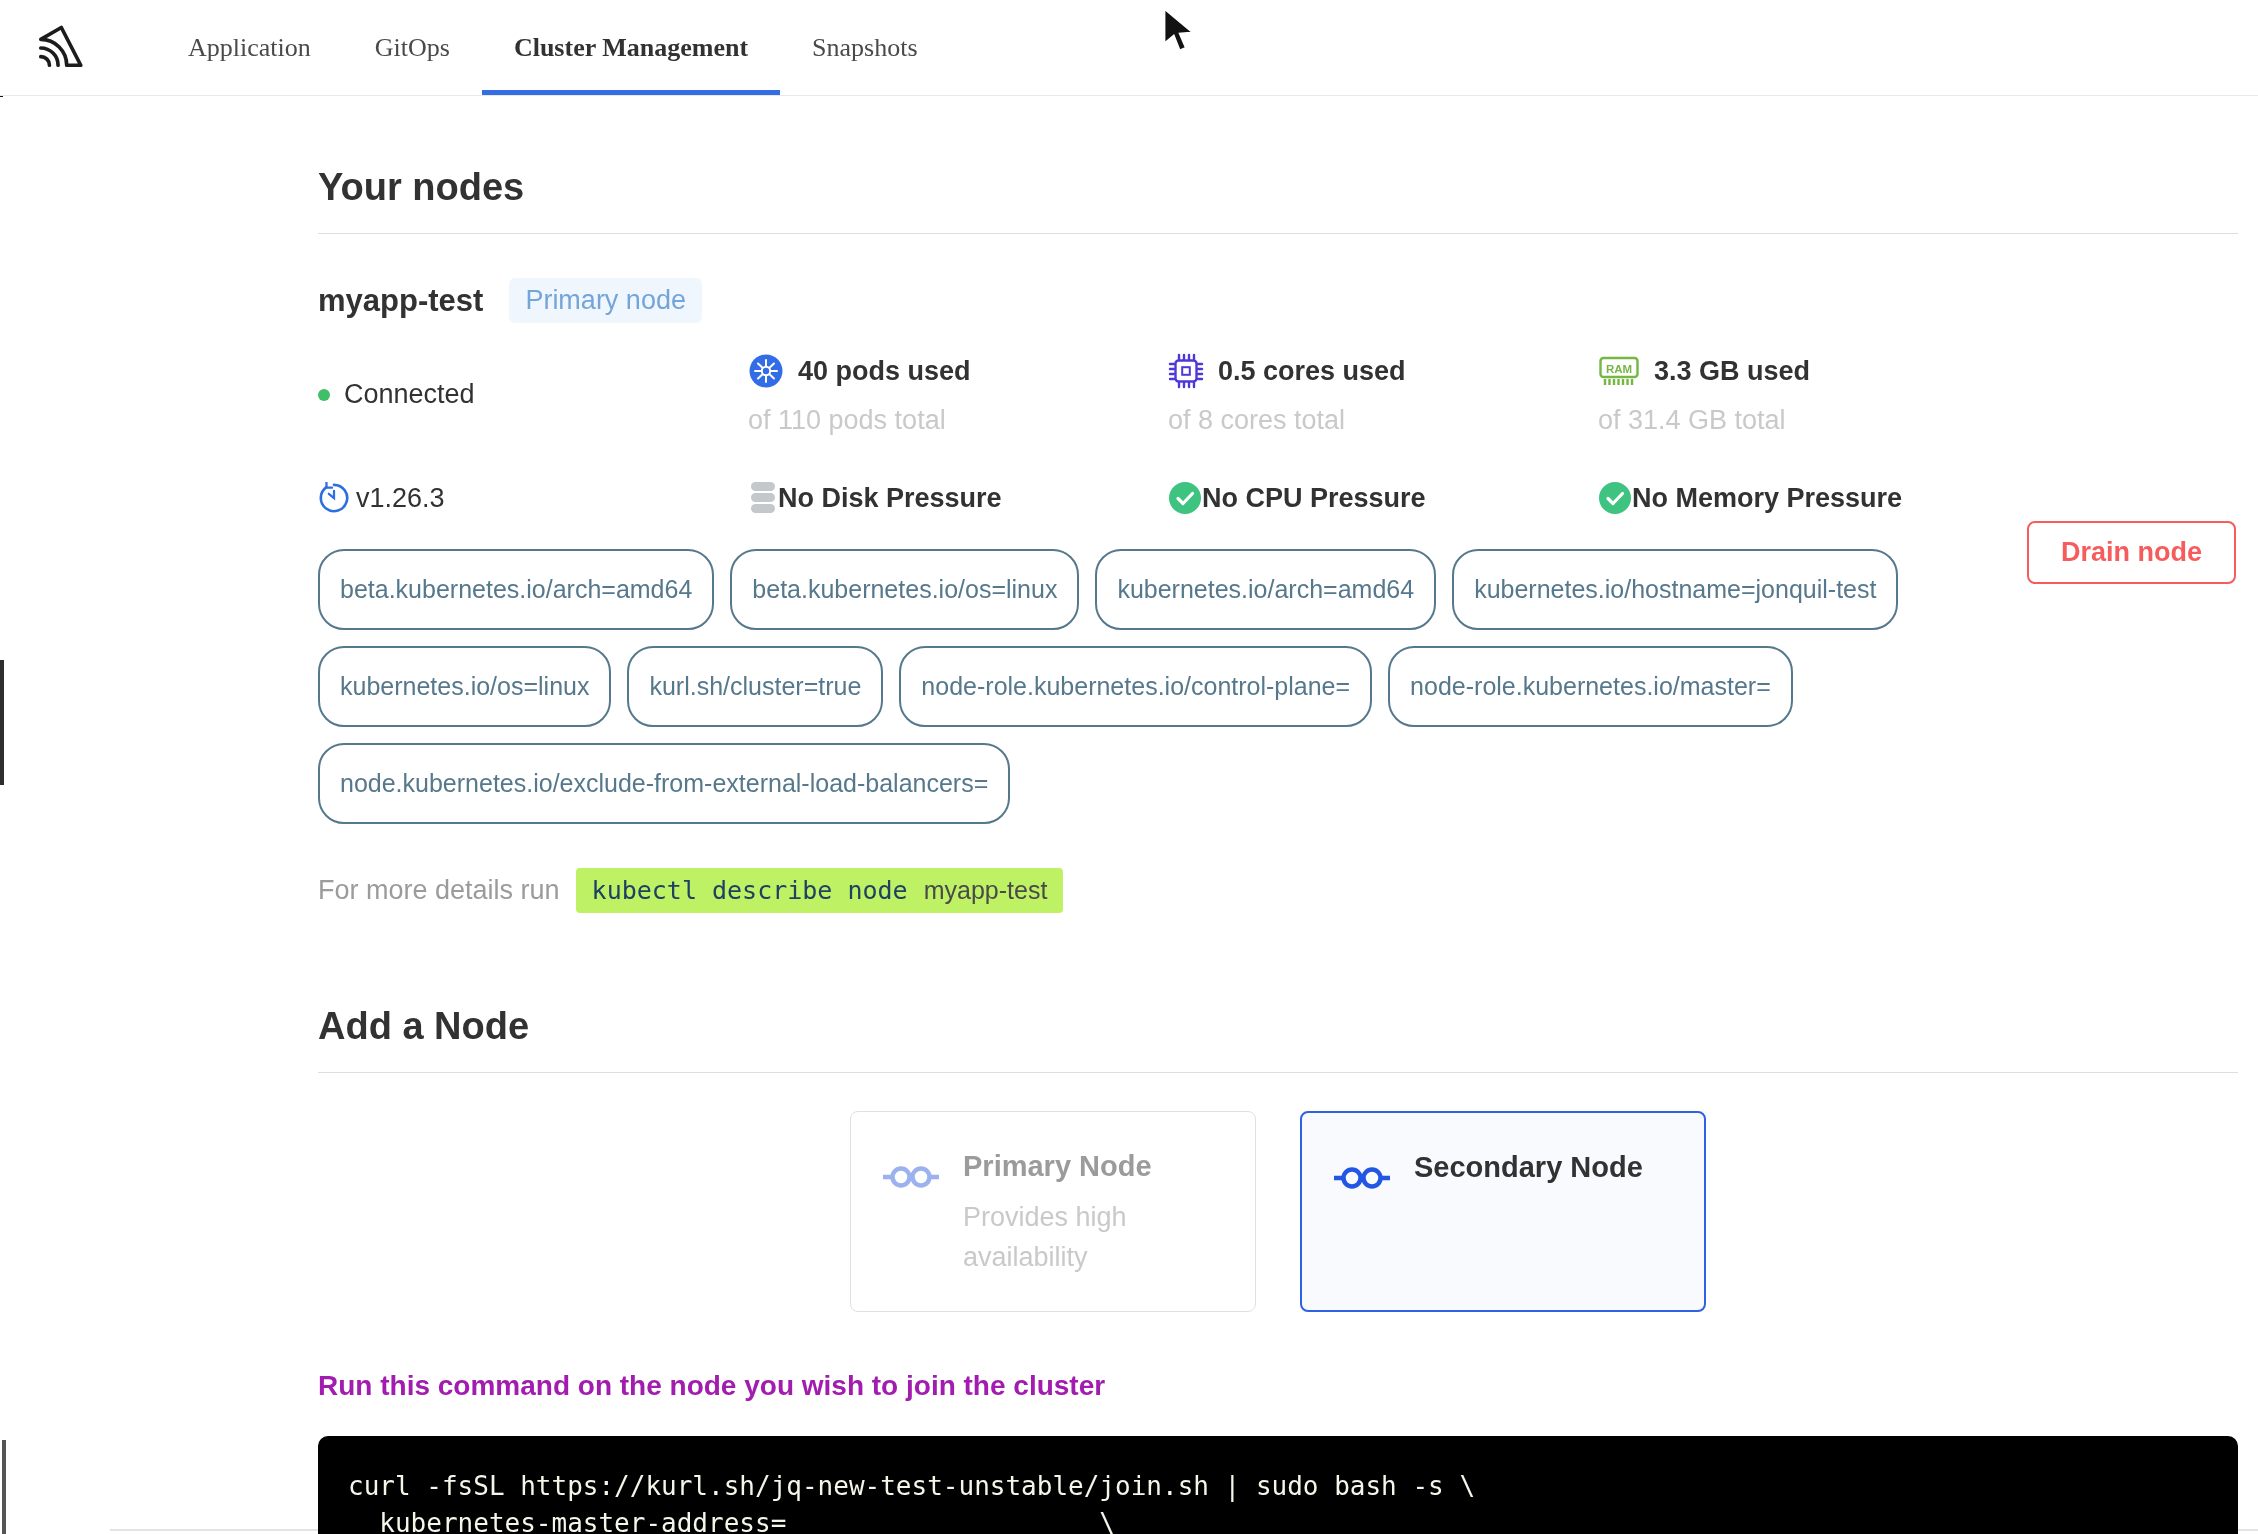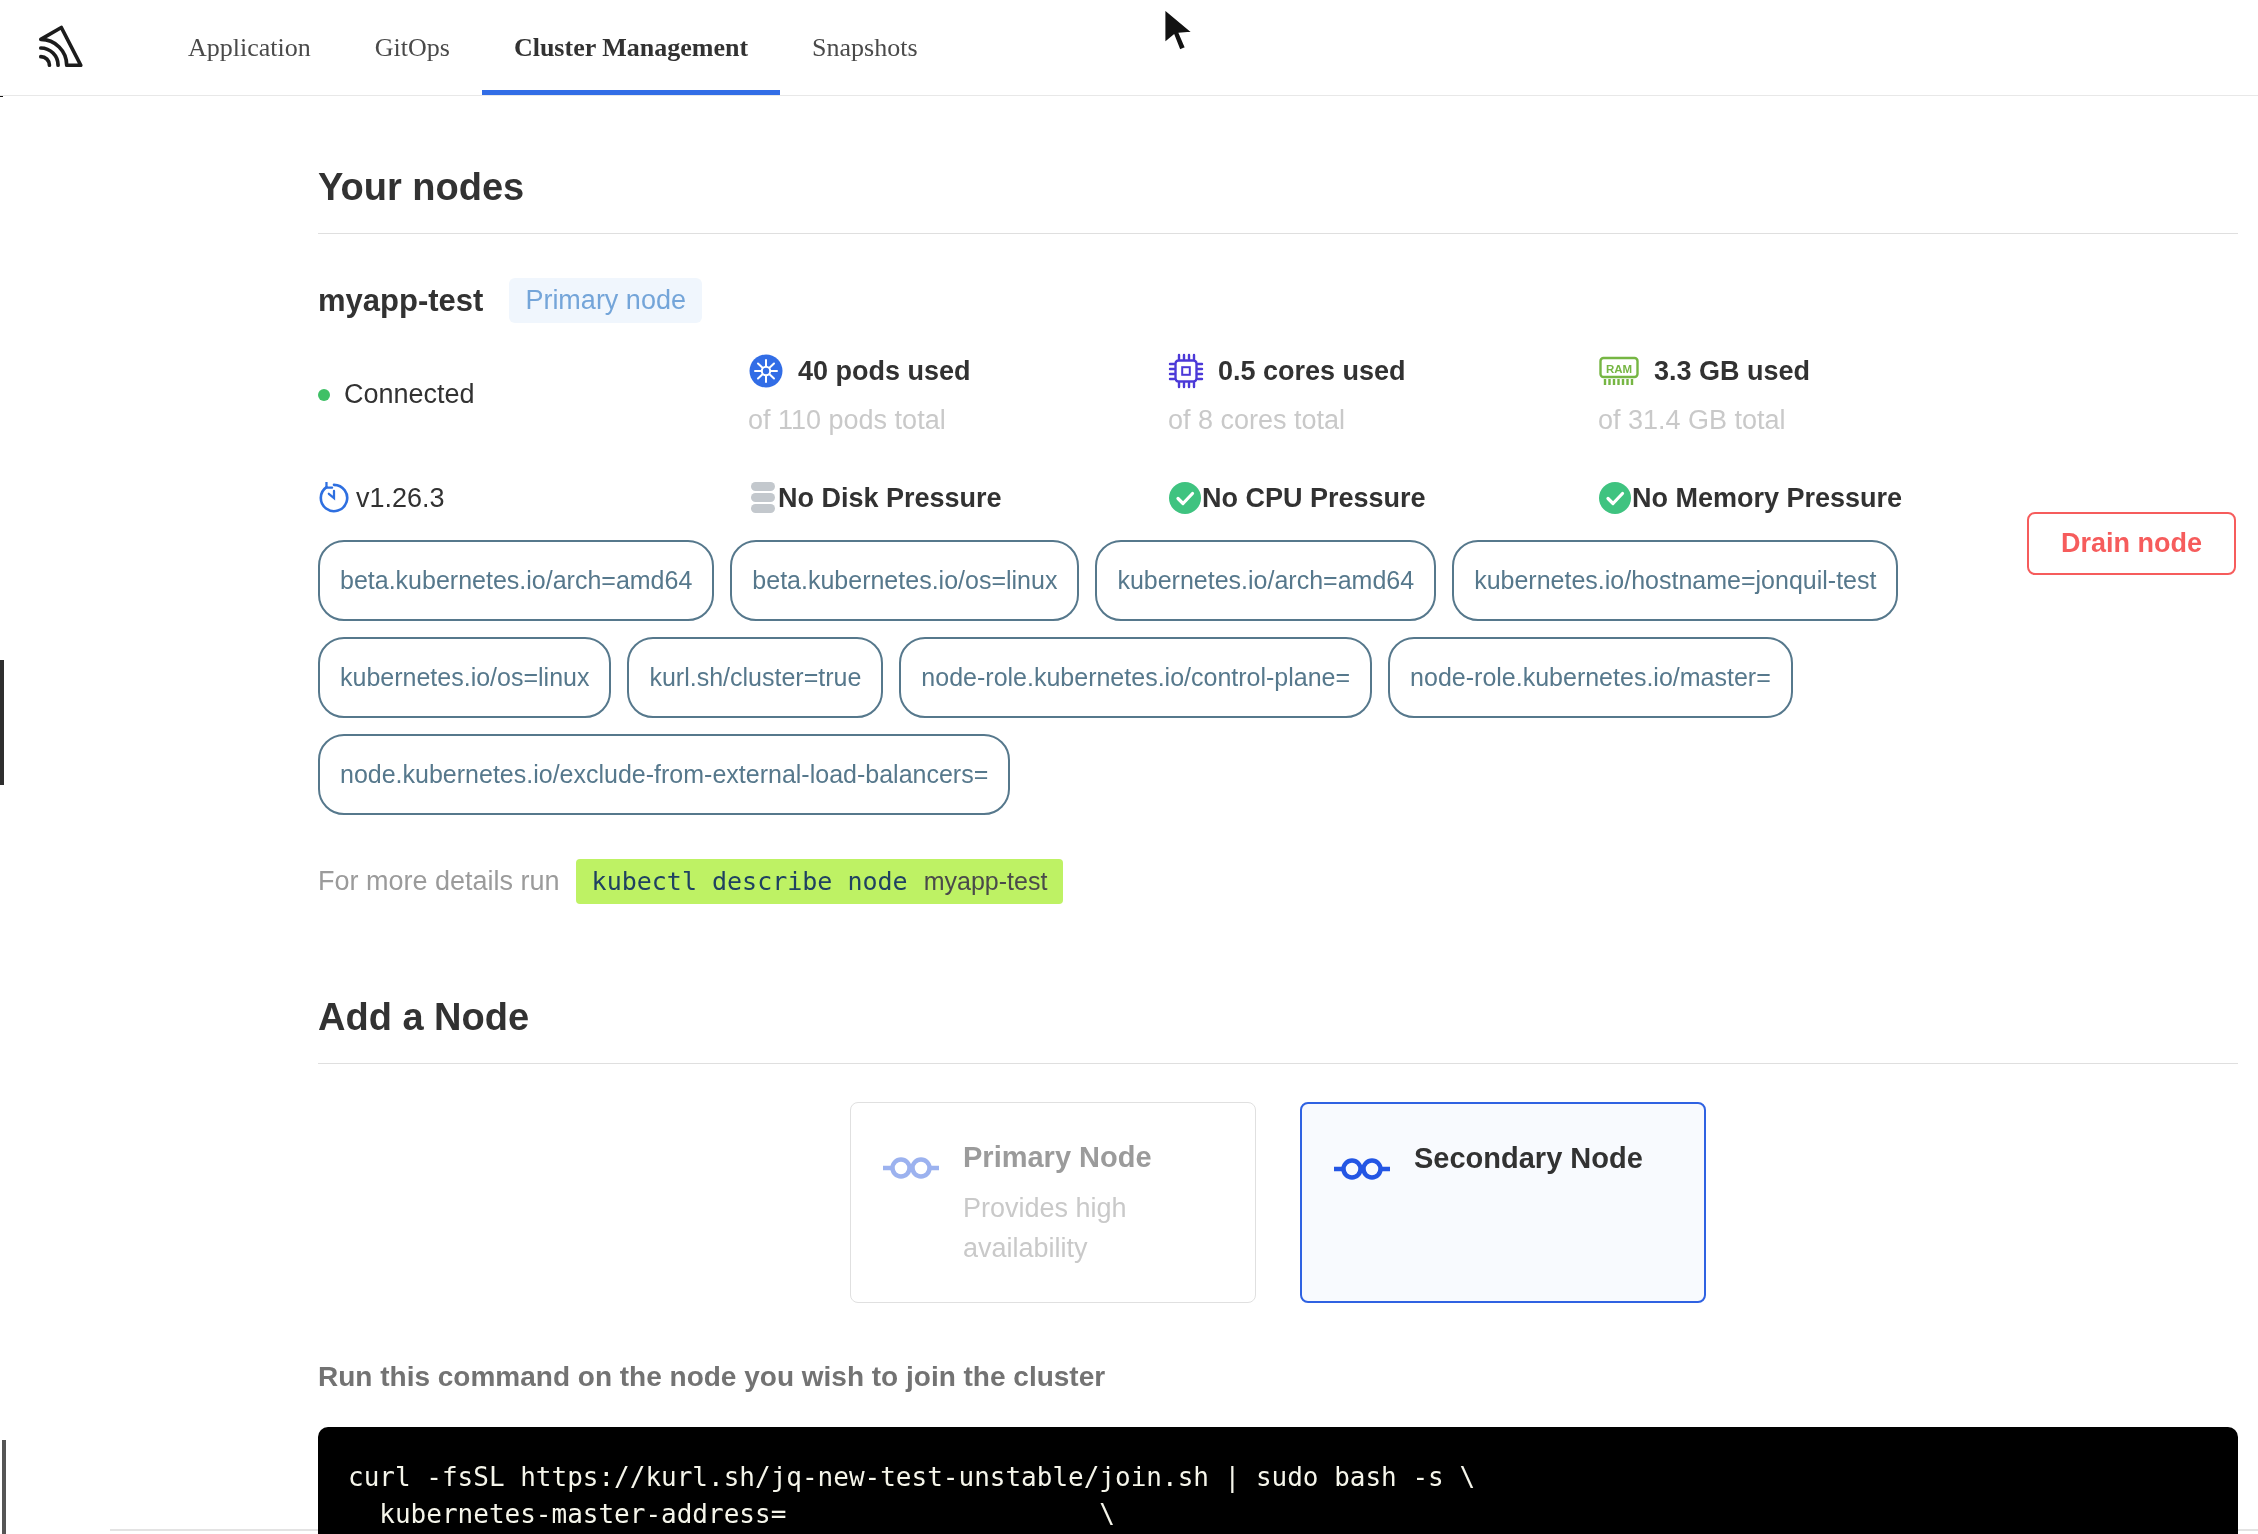--- a/index.html
+++ b/index.html
@@ -32,21 +32,21 @@
   .primary-badge { font-size:27px; font-weight:500; color:#74a5d9; background:#f0f6fd; border-radius:6px; padding:7px 16px; }
 
   .stats-grid { margin-top:30px; display:grid; grid-template-columns:430px 420px 430px 1fr; row-gap:44px; }
   .connected { display:flex; align-items:center; gap:14px; font-size:27px; color:#323232; }
   .dot { width:12px; height:12px; border-radius:50%; background:#3fc066; }
   .stat-line { display:flex; align-items:center; gap:14px; font-size:27px; font-weight:600; color:#323232; }
   .stat-sub { margin-top:16px; font-size:27px; color:#c9c9c9; }
   .cond { display:flex; align-items:center; font-size:27px; font-weight:600; color:#323232; }
   .cond.version { font-weight:400; gap:6px; }
 
-  .labels-wrap { position:relative; margin-top:24px; }
+  .labels-wrap { position:relative; margin-top:33px; }
   .chips { display:flex; flex-wrap:wrap; gap:16px 16px; max-width:1610px; }
   .chip { border:2px solid #56788c; color:#56788c; border-radius:26px; padding:24px 20px; font-size:25px; white-space:nowrap; }
   .drain-btn { position:absolute; right:2px; top:-28px; border:2px solid #f65c5c; color:#f65c5c; background:#fff; border-radius:8px; padding:14px 32px; font-size:27px; font-weight:700; cursor:pointer; font-family:inherit; }
 
   .details-line { margin-top:44px; display:flex; align-items:center; gap:16px; font-size:27px; color:#9b9b9b; }
   .code-chip { background:#bef264; border-radius:4px; padding:8px 16px; display:flex; align-items:baseline; gap:16px; }
   .code-mono { font-family:"DejaVu Sans Mono","Liberation Mono",monospace; font-size:25px; color:#1f4161; }
   .code-arg { font-size:25px; color:#4a4a4a; }
 
   .add-node-title { margin-top:92px; }
@@ -54,21 +54,21 @@
   .cards { margin-top:38px; display:flex; justify-content:center; gap:44px; }
   .card { width:406px; min-height:170px; border-radius:8px; display:flex; padding:38px 0 34px 32px; cursor:pointer; background:#fff; border:1px solid #e0e0e0; }
   .card .node-ic { margin-top:12px; flex:0 0 auto; }
   .card-text { margin-left:24px; }
   .card-title { font-size:29px; font-weight:600; color:#9b9b9b; }
   .card-desc { margin-top:14px; font-size:27px; line-height:40px; color:#c9c9c9; max-width:250px; }
   .card.selected { border:2px solid #2f62e2; background:#f8fafe; }
   .card.selected .card-title { color:#323232; }
   .card.selected .card-desc { color:#9b9b9b; }
 
-  .instruction { margin-top:58px; font-size:28px; font-weight:600; color:#737373; }
+  .instruction { margin-top:58px; font-size:28px; font-weight:600; color:#a21caf; }
   .terminal { margin-top:34px; width:1920px; background:#000; border-radius:10px; padding:32px 30px 40px; }
   .terminal pre { font-family:"DejaVu Sans Mono","Liberation Mono",monospace; font-size:26px; line-height:37px; color:#f5f5ea; white-space:pre; }
 
   .cursor { position:absolute; left:1160px; top:6px; z-index:50; pointer-events:none; }
   svg { display:block; }
 </style>
 </head>
 <body>
 
 <div class="page">

